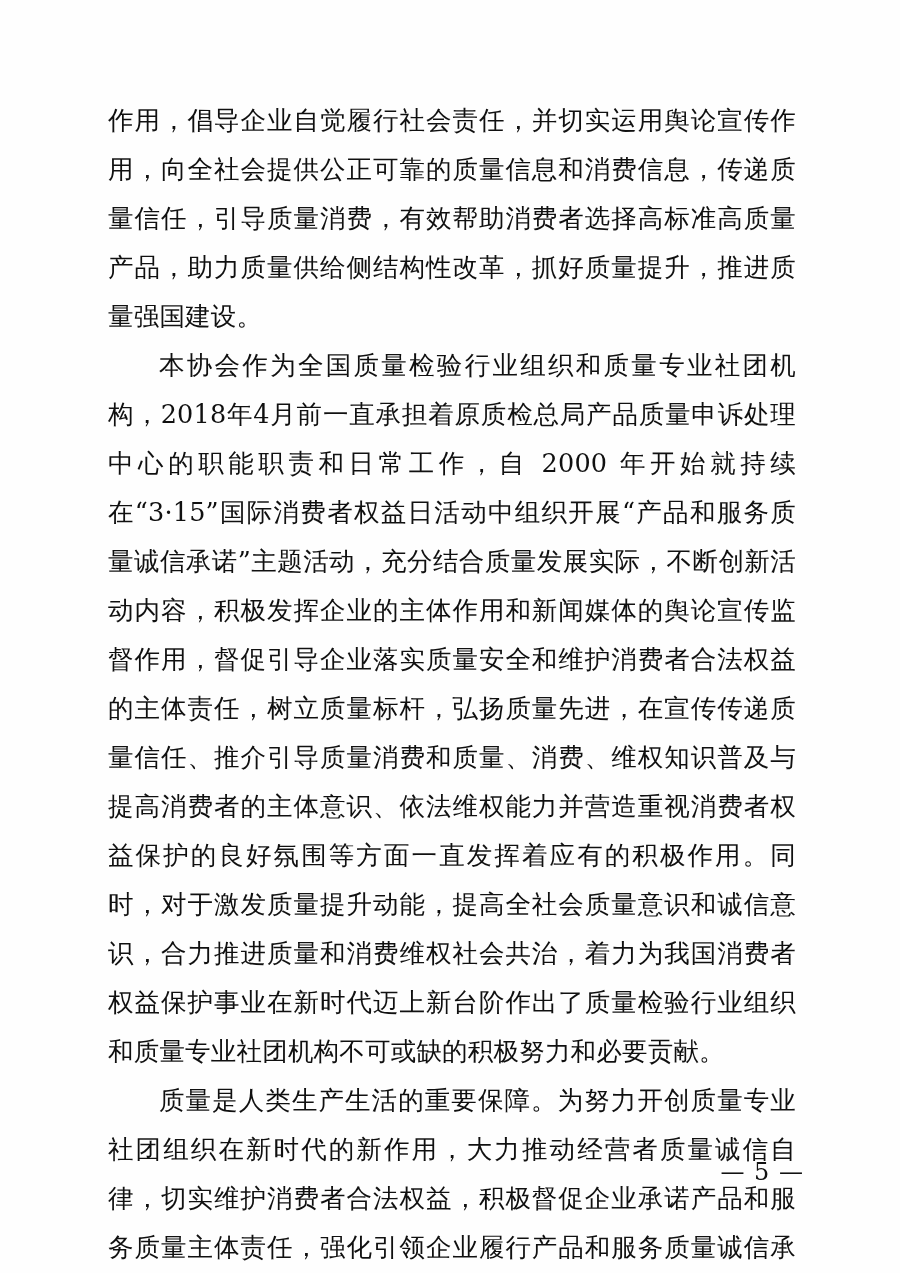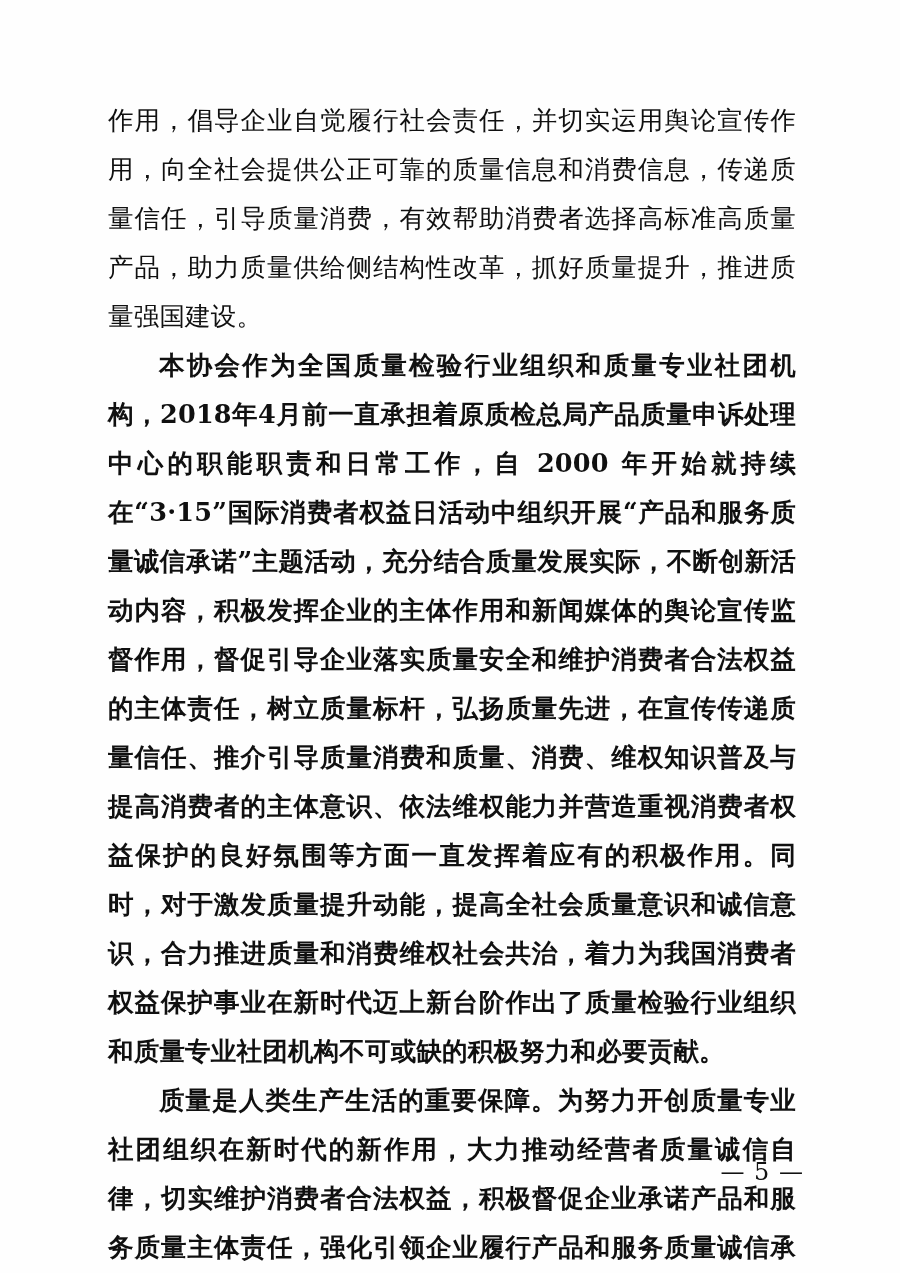--- a/index.html
+++ b/index.html
@@ -35,21 +35,20 @@
     line-height: 49px;
     letter-spacing: 0.2px;
     text-align: justify;
     text-justify: inter-ideograph;
     margin: 0 0 0 0;
     color: #101010;
     font-weight: 500;
   }
   .para.indent {
     text-indent: 2em;
-    font-weight: bold;
   }
   .footer {
     position: absolute;
     right: 104px;
     top: 1158px;
     font-size: 24px;
     letter-spacing: 1px;
     color: #111111;
     font-family: "DejaVu Serif", "Liberation Serif", serif;
   }

